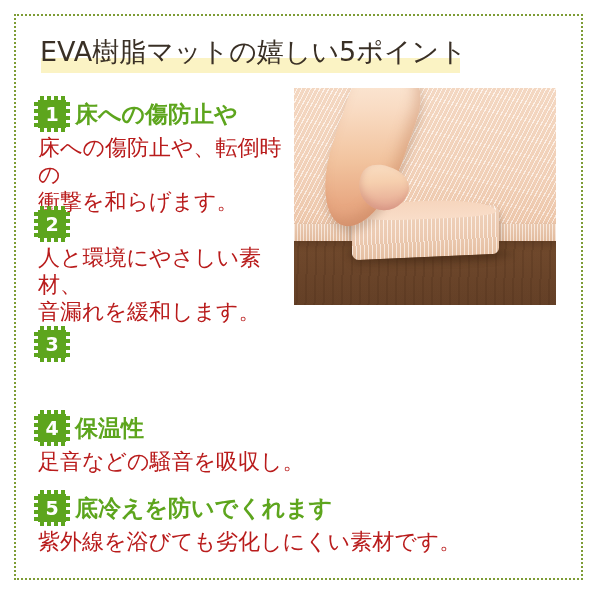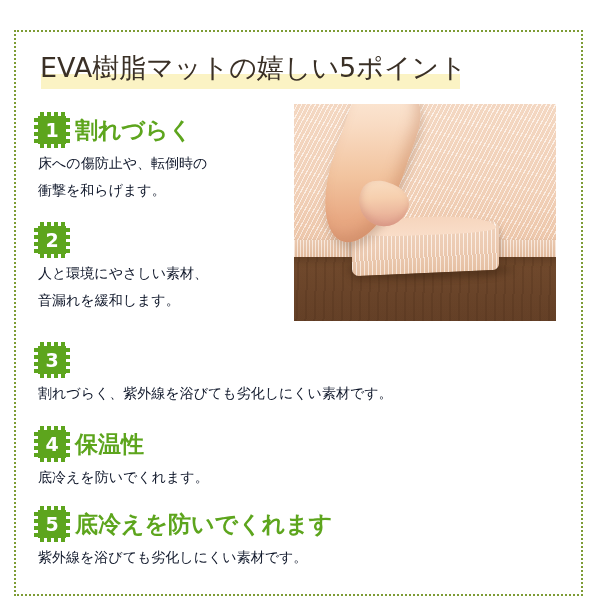--- a/index.html
+++ b/index.html
@@ -2,21 +2,21 @@
 <html><head>
 <meta charset="utf-8">
 <style>
   html,body{margin:0;padding:0;}
   body{
     width:600px;height:600px;
     background:#ffffff;
     font-family:"DejaVu Sans","Liberation Sans",sans-serif;
     overflow:hidden;position:relative;
   }
-  .canvas{position:absolute;left:0;top:16px;width:600px;height:504px;background:#ffffff;}
+  .canvas{position:absolute;left:0;top:0;width:600px;height:504px;background:#ffffff;}
 
   
   .frame{
     position:absolute;left:14px;top:14px;width:569px;height:566px;
     border:2px dotted #7d9c35;
     box-sizing:border-box;
     pointer-events:none;
   }
 
   
@@ -135,21 +135,21 @@
     display:flex;align-items:center;justify-content:center;
     color:#ffffff;font-size:19px;font-weight:bold;line-height:1;
     font-family:"DejaVu Sans","Liberation Sans",sans-serif;
   }
 
   .p-title{
     color:#5da51d;font-size:23px;font-weight:bold;line-height:30px;
     white-space:nowrap;letter-spacing:0px;
   }
   .p-body{
-    margin-top:4px;color:#0f172a;font-size:14px;line-height:27px;
+    margin-top:4px;color:#b91c1c;font-size:22px;line-height:27px;
     letter-spacing:0px;white-space:pre-line;
   }
 
   .pt1{top:98px;width:245px;}
   .pt2{top:208px;width:245px;}
   .pt3{top:328px;width:500px;}
   .pt4{top:412px;width:420px;}
   .pt5{top:492px;width:500px;}
 </style>
 </head>
@@ -175,21 +175,21 @@
     <div class="ph-nail"></div>
   </div>
 
   <div class="point pt1">
     <div class="p-head">
       <div class="badge">
         <span class="side l"></span>
         <span class="side r"></span>
         <span class="num">1</span>
       </div>
-      <div class="p-title">割れづらく</div>
+      <div class="p-title">床への傷防止や</div>
     </div>
     <div class="p-body">床への傷防止や、転倒時の
 衝撃を和らげます。</div>
   </div>
 
   <div class="point pt2">
     <div class="p-head">
       <div class="badge">
         <span class="side l"></span>
         <span class="side r"></span>
@@ -201,33 +201,32 @@
   </div>
 
   <div class="point pt3">
     <div class="p-head">
       <div class="badge">
         <span class="side l"></span>
         <span class="side r"></span>
         <span class="num">3</span>
       </div>
     </div>
-    <div class="p-body">割れづらく、紫外線を浴びても劣化しにくい素材です。</div>
   </div>
 
   <div class="point pt4">
     <div class="p-head">
       <div class="badge">
         <span class="side l"></span>
         <span class="side r"></span>
         <span class="num">4</span>
       </div>
       <div class="p-title">保温性</div>
     </div>
-    <div class="p-body">底冷えを防いでくれます。</div>
+    <div class="p-body">足音などの騒音を吸収し。</div>
   </div>
 
   <div class="point pt5">
     <div class="p-head">
       <div class="badge">
         <span class="side l"></span>
         <span class="side r"></span>
         <span class="num">5</span>
       </div>
       <div class="p-title">底冷えを防いでくれます</div>

